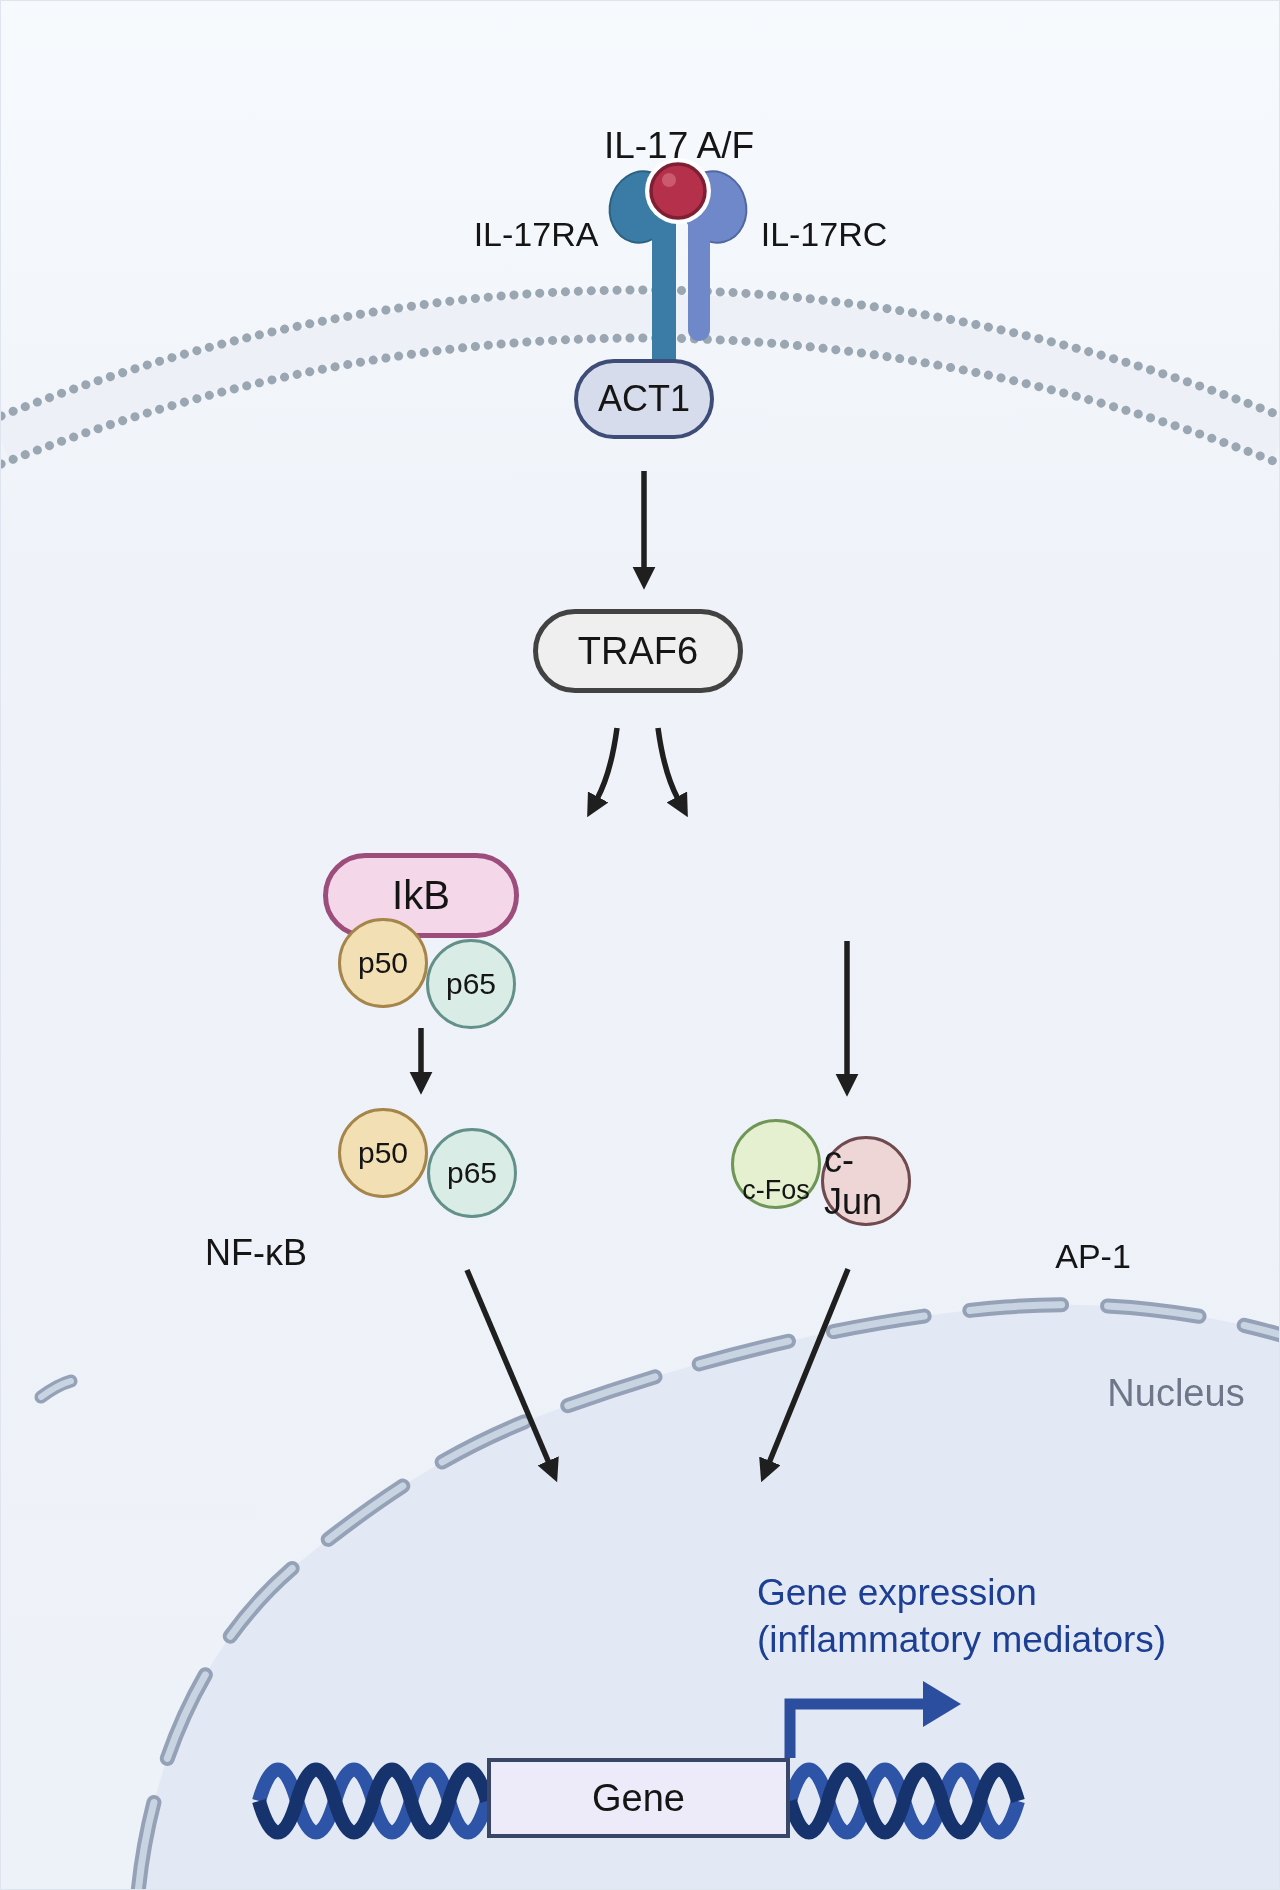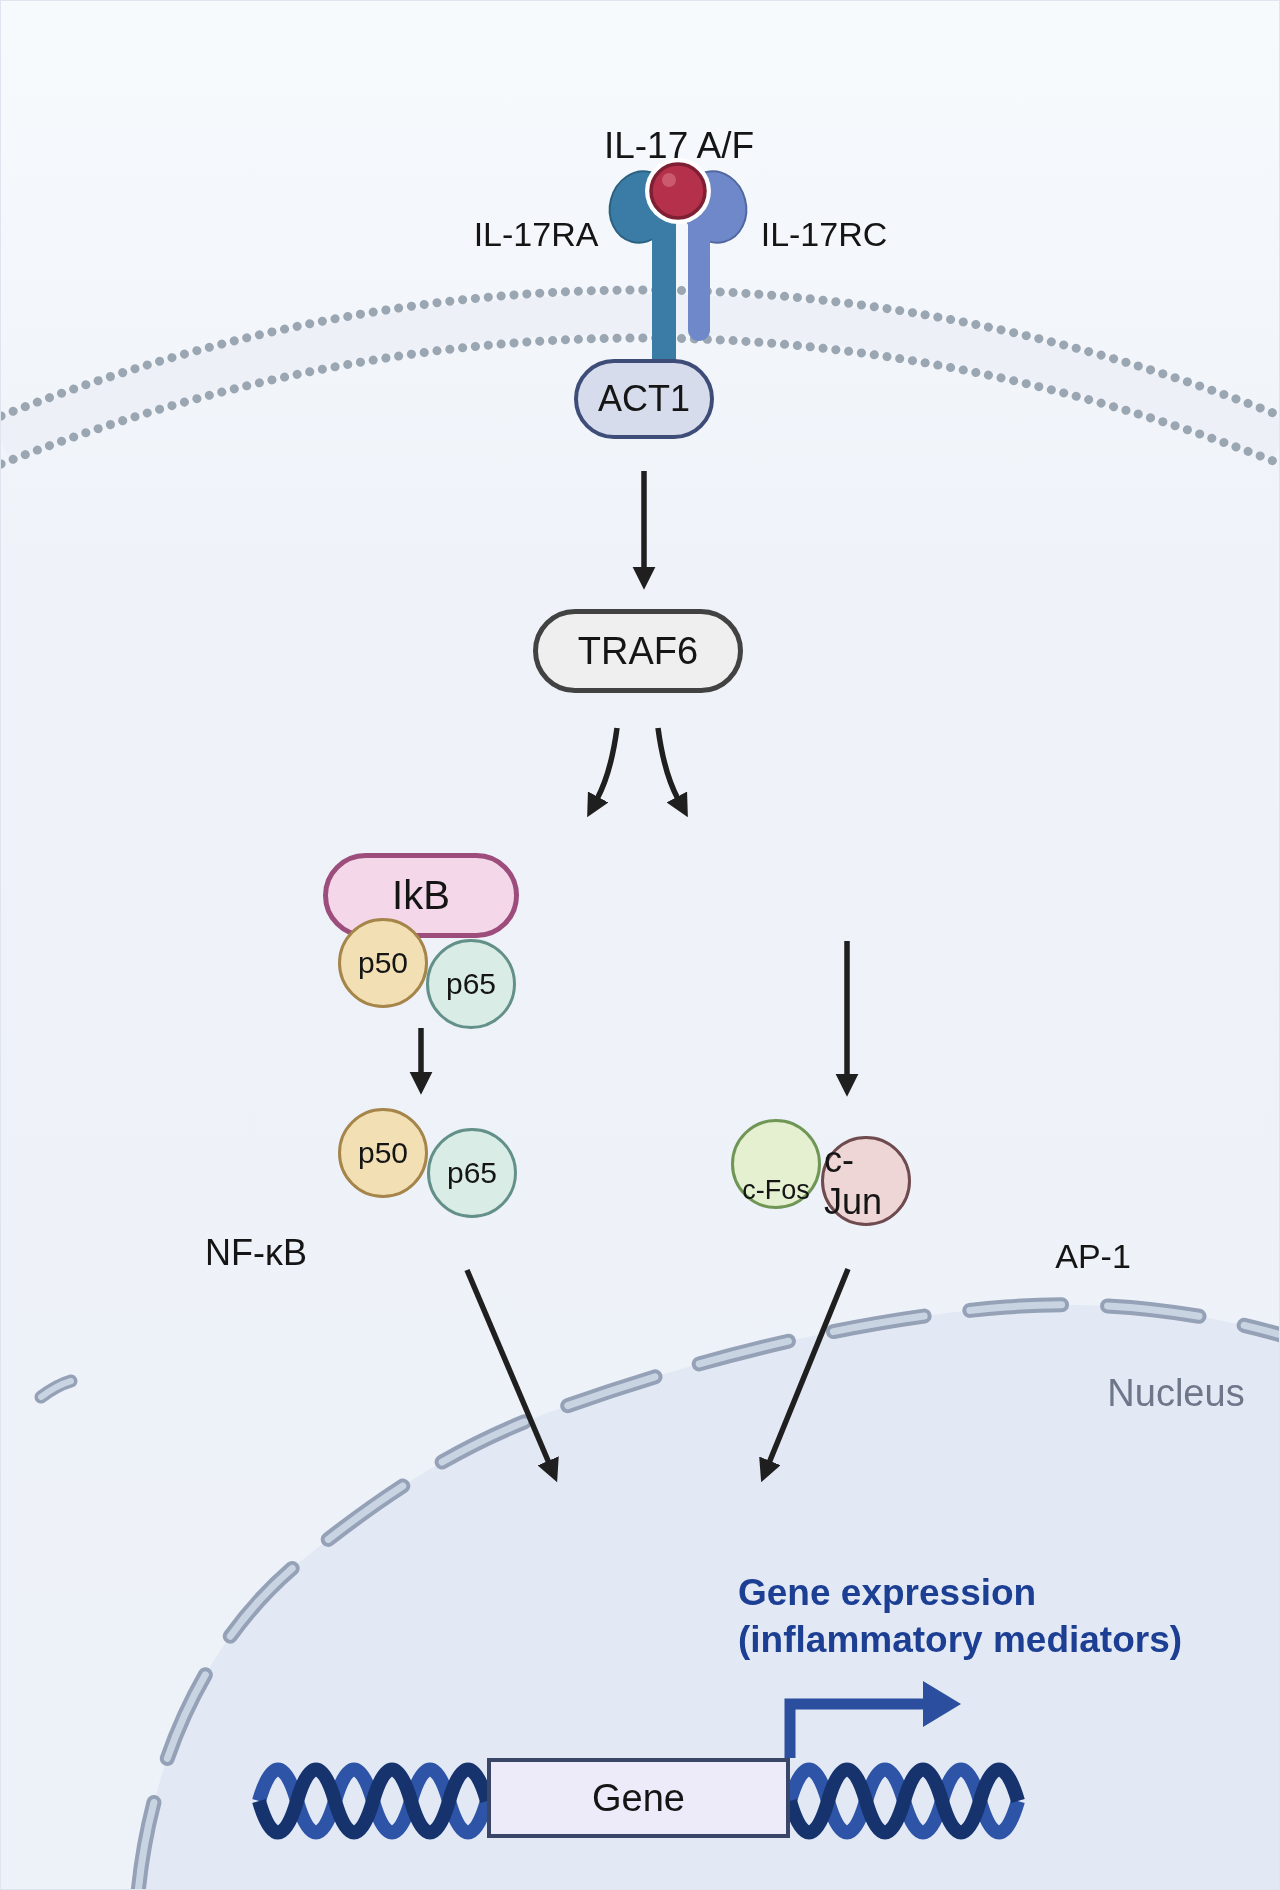--- a/index.html
+++ b/index.html
@@ -34,21 +34,21 @@
   #p50b{left:337px;top:1107px;} #p65b{left:426px;top:1127px;}
   #cfos{left:730px;top:1118px;width:90px;height:90px;background:#e4f0d0;border:3px solid #6f9655;font-size:27px;align-items:flex-end;}
   #cjun{left:820px;top:1135px;width:90px;height:90px;background:#edd6d5;border:3px solid #6f4a4e;font-size:36px;}
   #lbl-il17af{left:678px;top:102px;font-size:37px;}
   #lbl-il17ra{left:535px;top:192px;font-size:34px;}
   #lbl-il17rc{left:823px;top:192px;font-size:34px;}
   #lbl-nfkb{left:255px;top:1209px;font-size:36px;}
   #lbl-ap1{left:1092px;top:1214px;font-size:34px;}
   #lbl-nucleus{left:1155px;top:1371px;font-size:38px;color:#6d7789;margin-left:20px;}
   #gene-expression{
-    left:737px;top:1568px;font-size:37px;font-weight:bold;color:#1c3f94;
+    left:756px;top:1568px;font-size:37px;font-weight:normal;color:#1c3f94;
     line-height:1.28;white-space:nowrap;position:absolute;
   }
   #gene-box{
     left:486px;top:1757px;width:303px;height:80px;background:#edebf9;
     border:4px solid #3a4668;font-size:38px;
   }
 </style>
 </head>
 <body>
 

